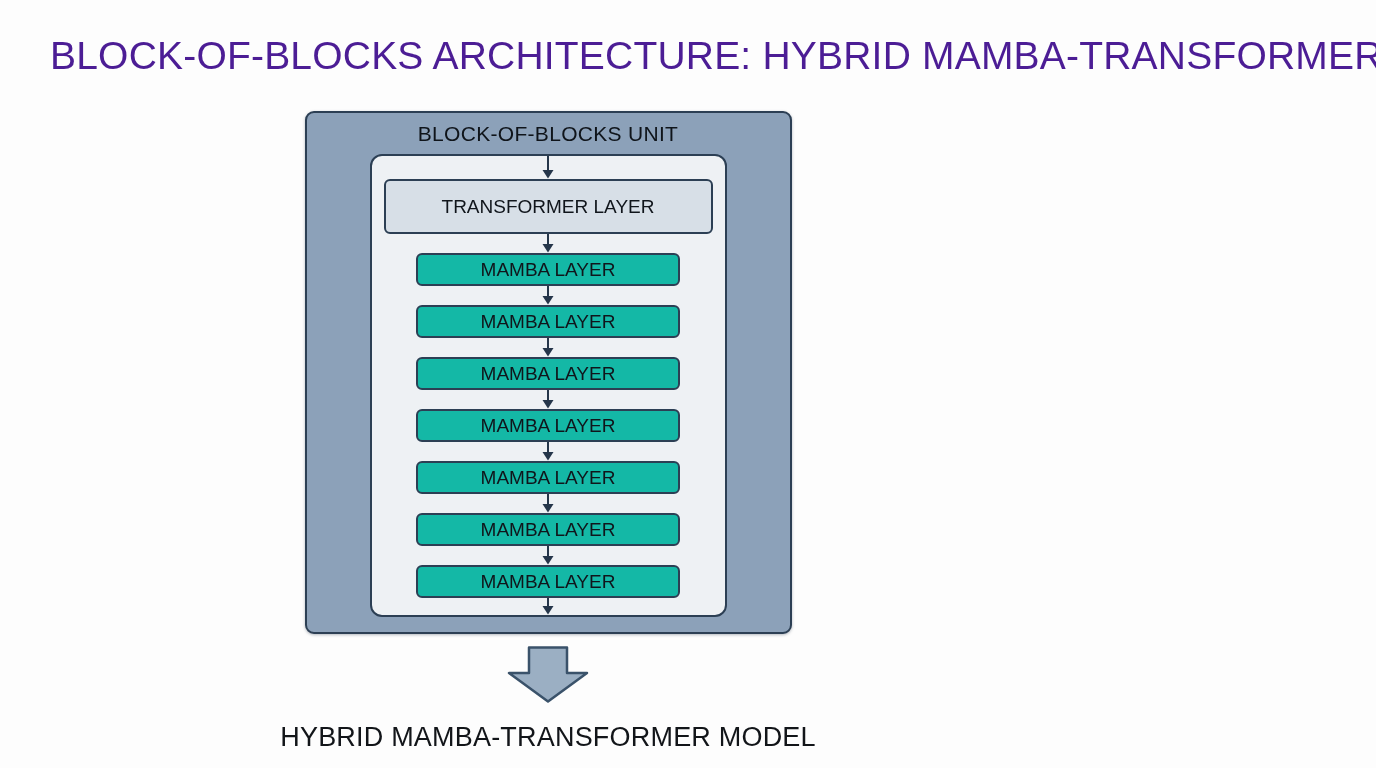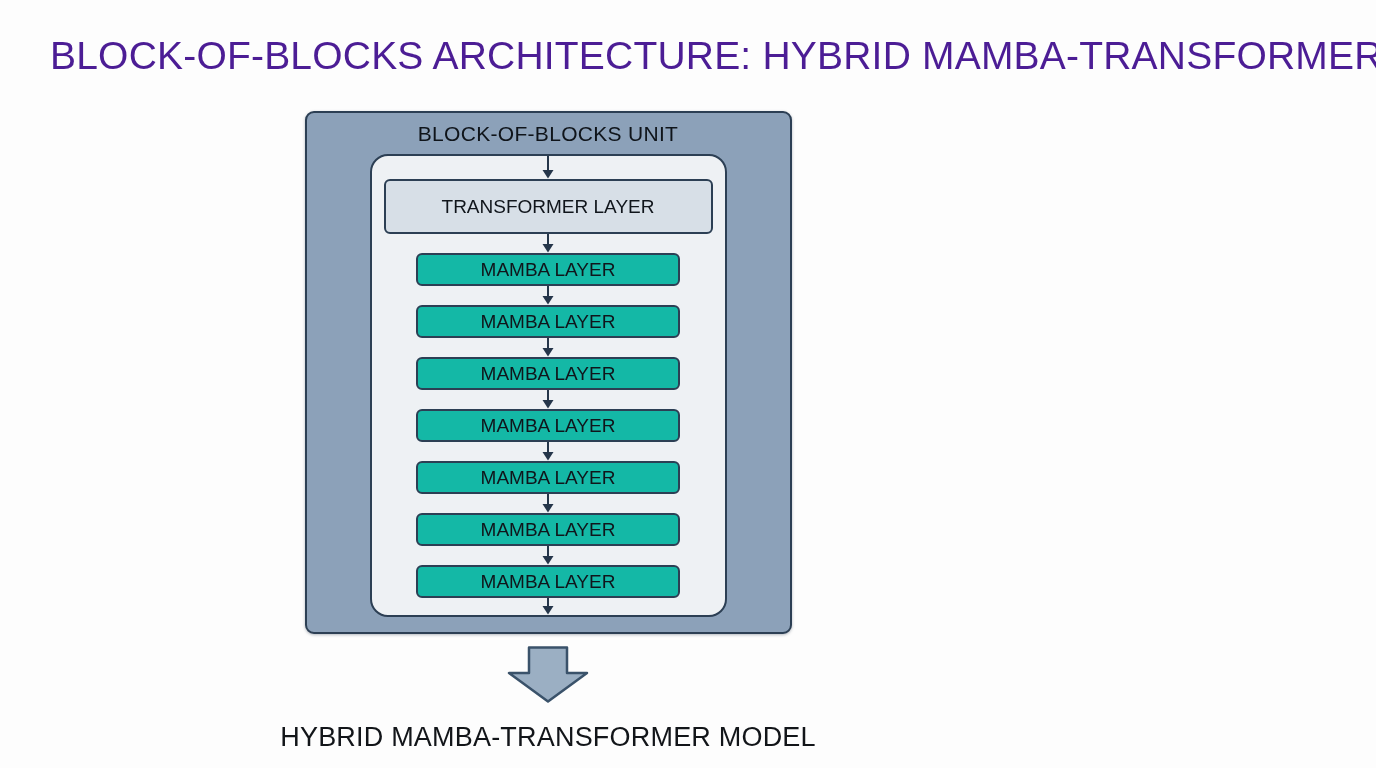--- a/index.html
+++ b/index.html
@@ -49,21 +49,21 @@
     font-size: 21px;
     font-weight: 500;
     color: #0f141a;
     letter-spacing: 0.3px;
   }
   .inner-stack {
     width: 357px;
     height: 463px;
     background: #eef1f4;
     border: 2px solid #2c3f54;
-    border-radius: 18px;
+    border-radius: 12px;
     display: flex;
     flex-direction: column;
     align-items: center;
   }
 
   .arrow-sm { display: block; flex: none; }
 
   .node {
     border: 2px solid #2c3f54;
     border-radius: 6px;

